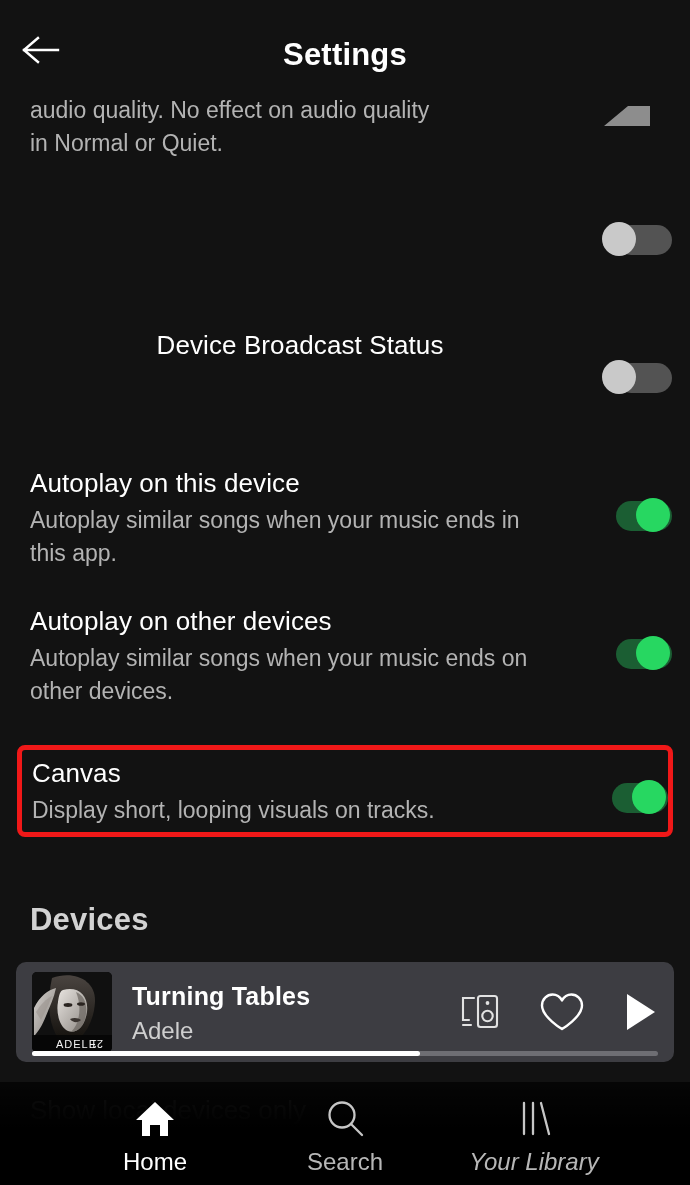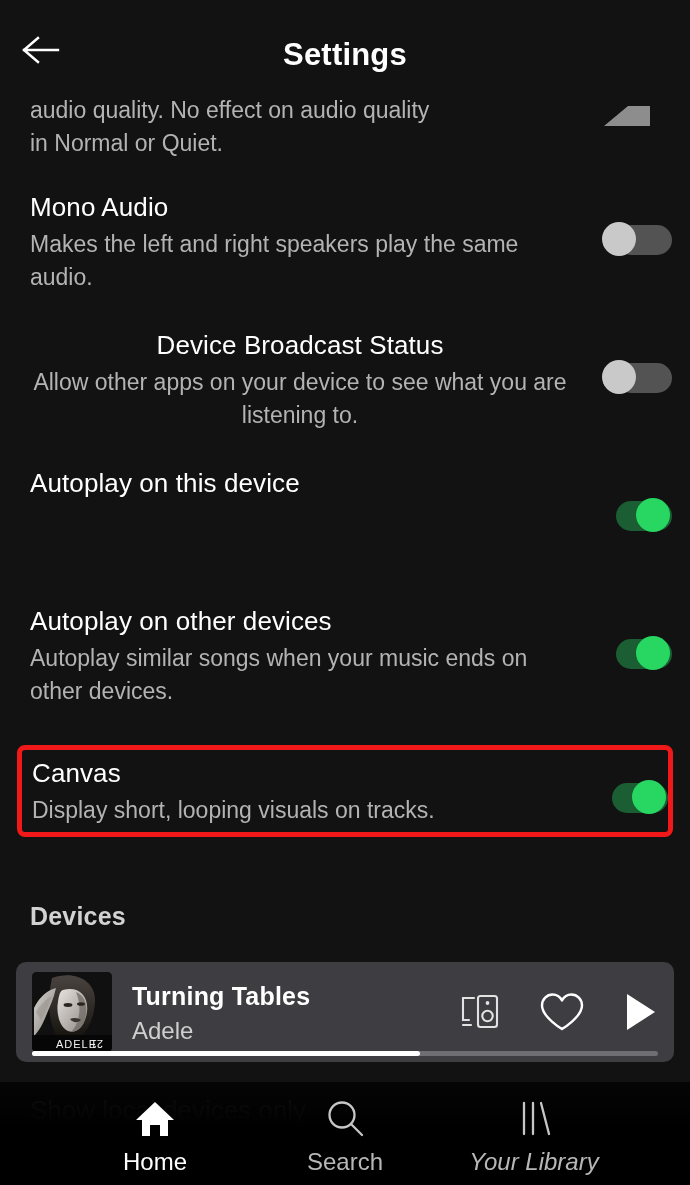--- a/index.html
+++ b/index.html
@@ -148,21 +148,21 @@
     border-radius: 8px;
     pointer-events: none;
     z-index: 20;
   }
 
   
   .section-header {
     position: absolute;
     left: 30px;
     color: #d2d2d2;
-    font-size: 25px;
+    font-size: 31px;
     font-weight: bold;
     letter-spacing: 0.2px;
   }
 
   
   .faded-row {
     position: absolute;
     left: 30px;
     width: 620px;
     z-index: 1;
@@ -303,44 +303,40 @@
   <div class="content">
 
     <div class="partial-row">
       <div class="partial-desc">audio quality. No effect on audio quality in Normal or Quiet.</div>
       <svg class="wedge" viewBox="0 0 196 26" preserveAspectRatio="none">
         <path d="M0 22 L196 22 L196 2 L174 2 L150 22 Z" fill="#8d8d8d"></path>
       </svg>
     </div>
 
     <div class="row" style="top:98px;height:122px;">
-      <div class="row-text">
-        <div class="row-title">Mono Audio</div>
-        <div class="row-desc">Makes the left and right speakers play the same audio.</div>
-      </div>
       <div class="toggle off" style="right:18px;top:32px;">
         <div class="track"></div>
         <div class="knob"></div>
       </div>
     </div>
 
     <div class="row" style="top:236px;height:130px;text-align:center;">
       <div class="row-text" style="width:540px;">
         <div class="row-title">Device Broadcast Status</div>
-        <div class="row-desc">Allow other apps on your device to see what you are listening to.</div>
       </div>
       <div class="toggle off" style="right:18px;top:32px;">
         <div class="track"></div>
         <div class="knob"></div>
       </div>
     </div>
 
     <div class="row" style="top:374px;height:128px;">
       <div class="row-text">
         <div class="row-title">Autoplay on this device</div>
+        <div class="row-desc">Autoplay similar songs when your music ends in this app.</div>
       </div>
       <div class="toggle on" style="right:18px;top:32px;">
         <div class="track"></div>
         <div class="knob"></div>
       </div>
     </div>
 
     <div class="row" style="top:660px;height:96px;">
       <div class="row-text" style="left:32px;top:4px;">
         <div class="row-title">Canvas</div>

